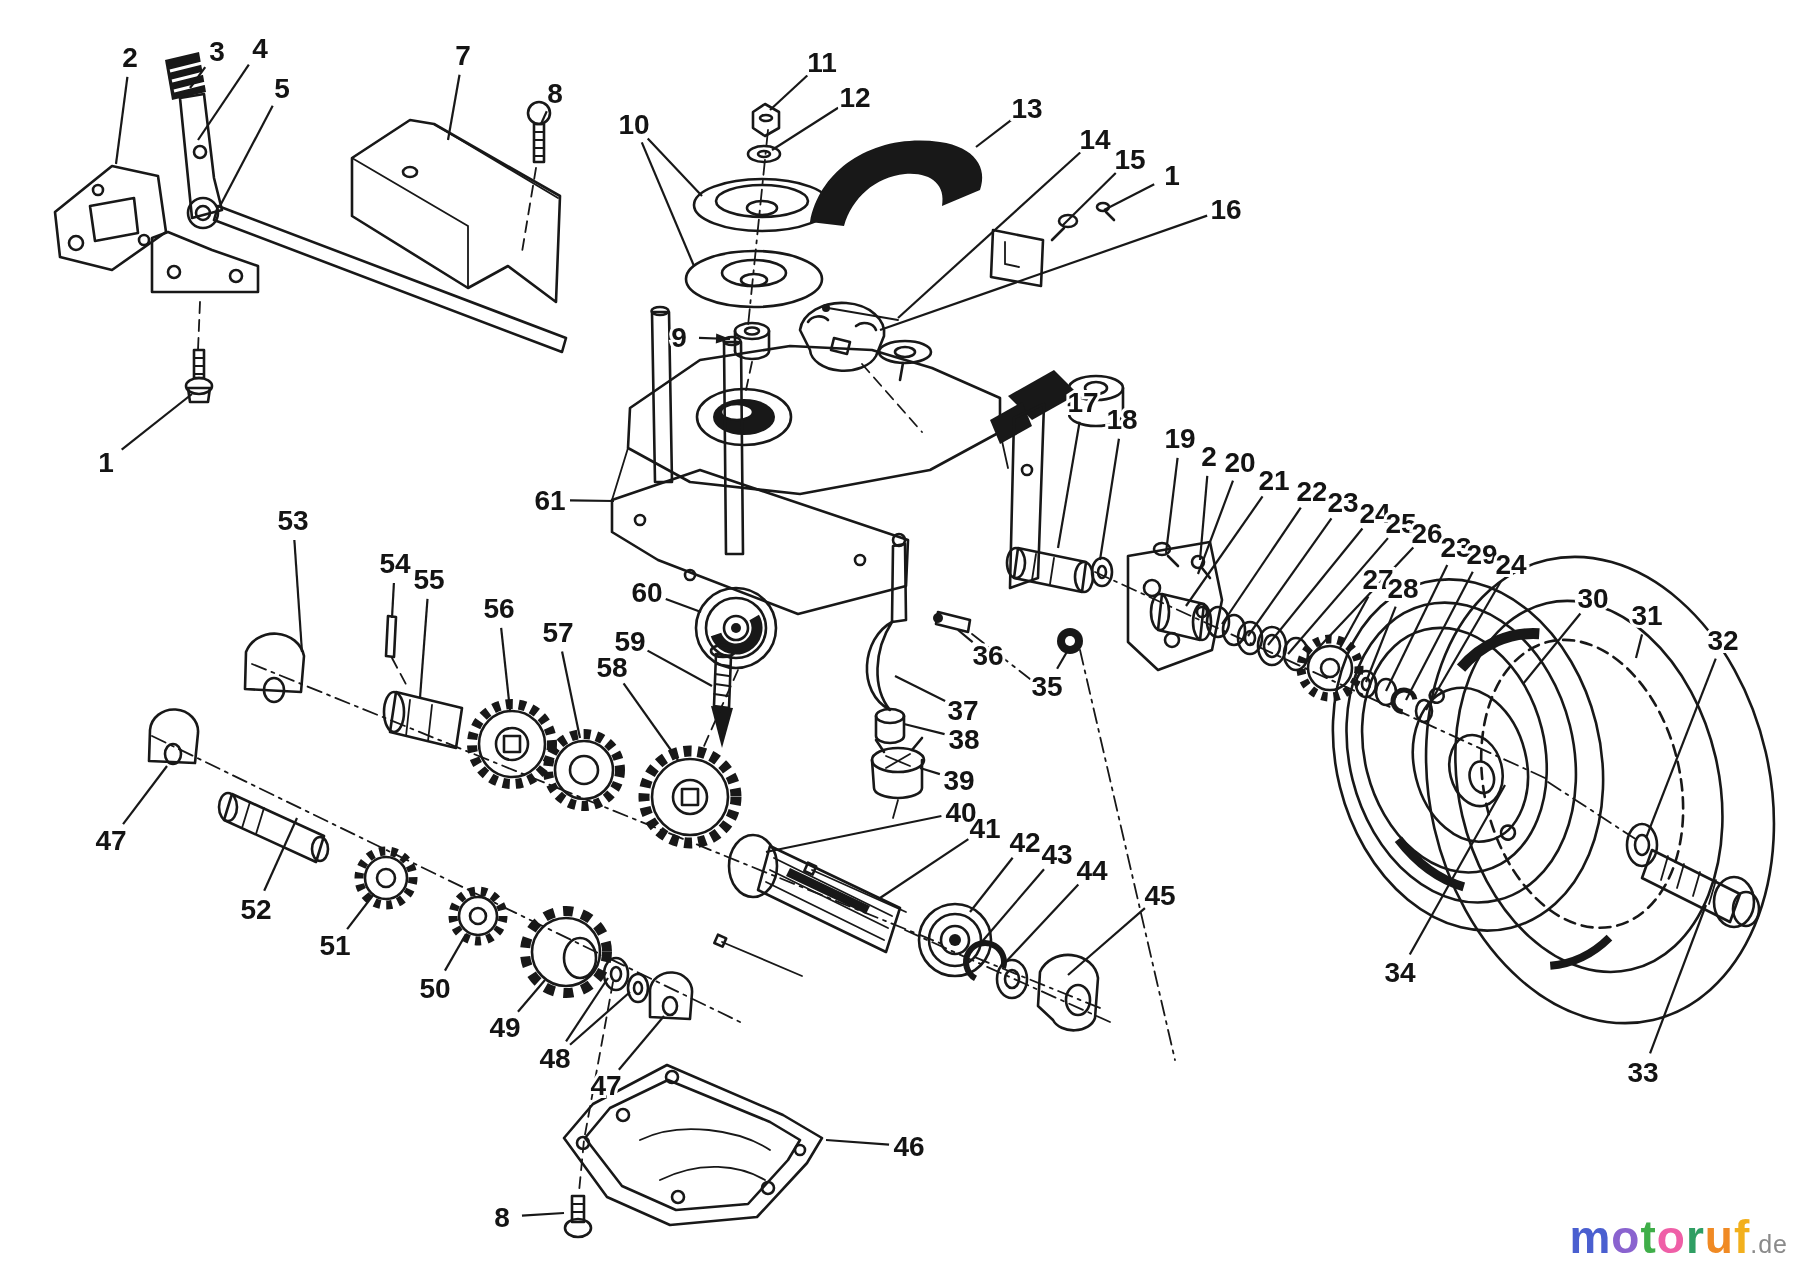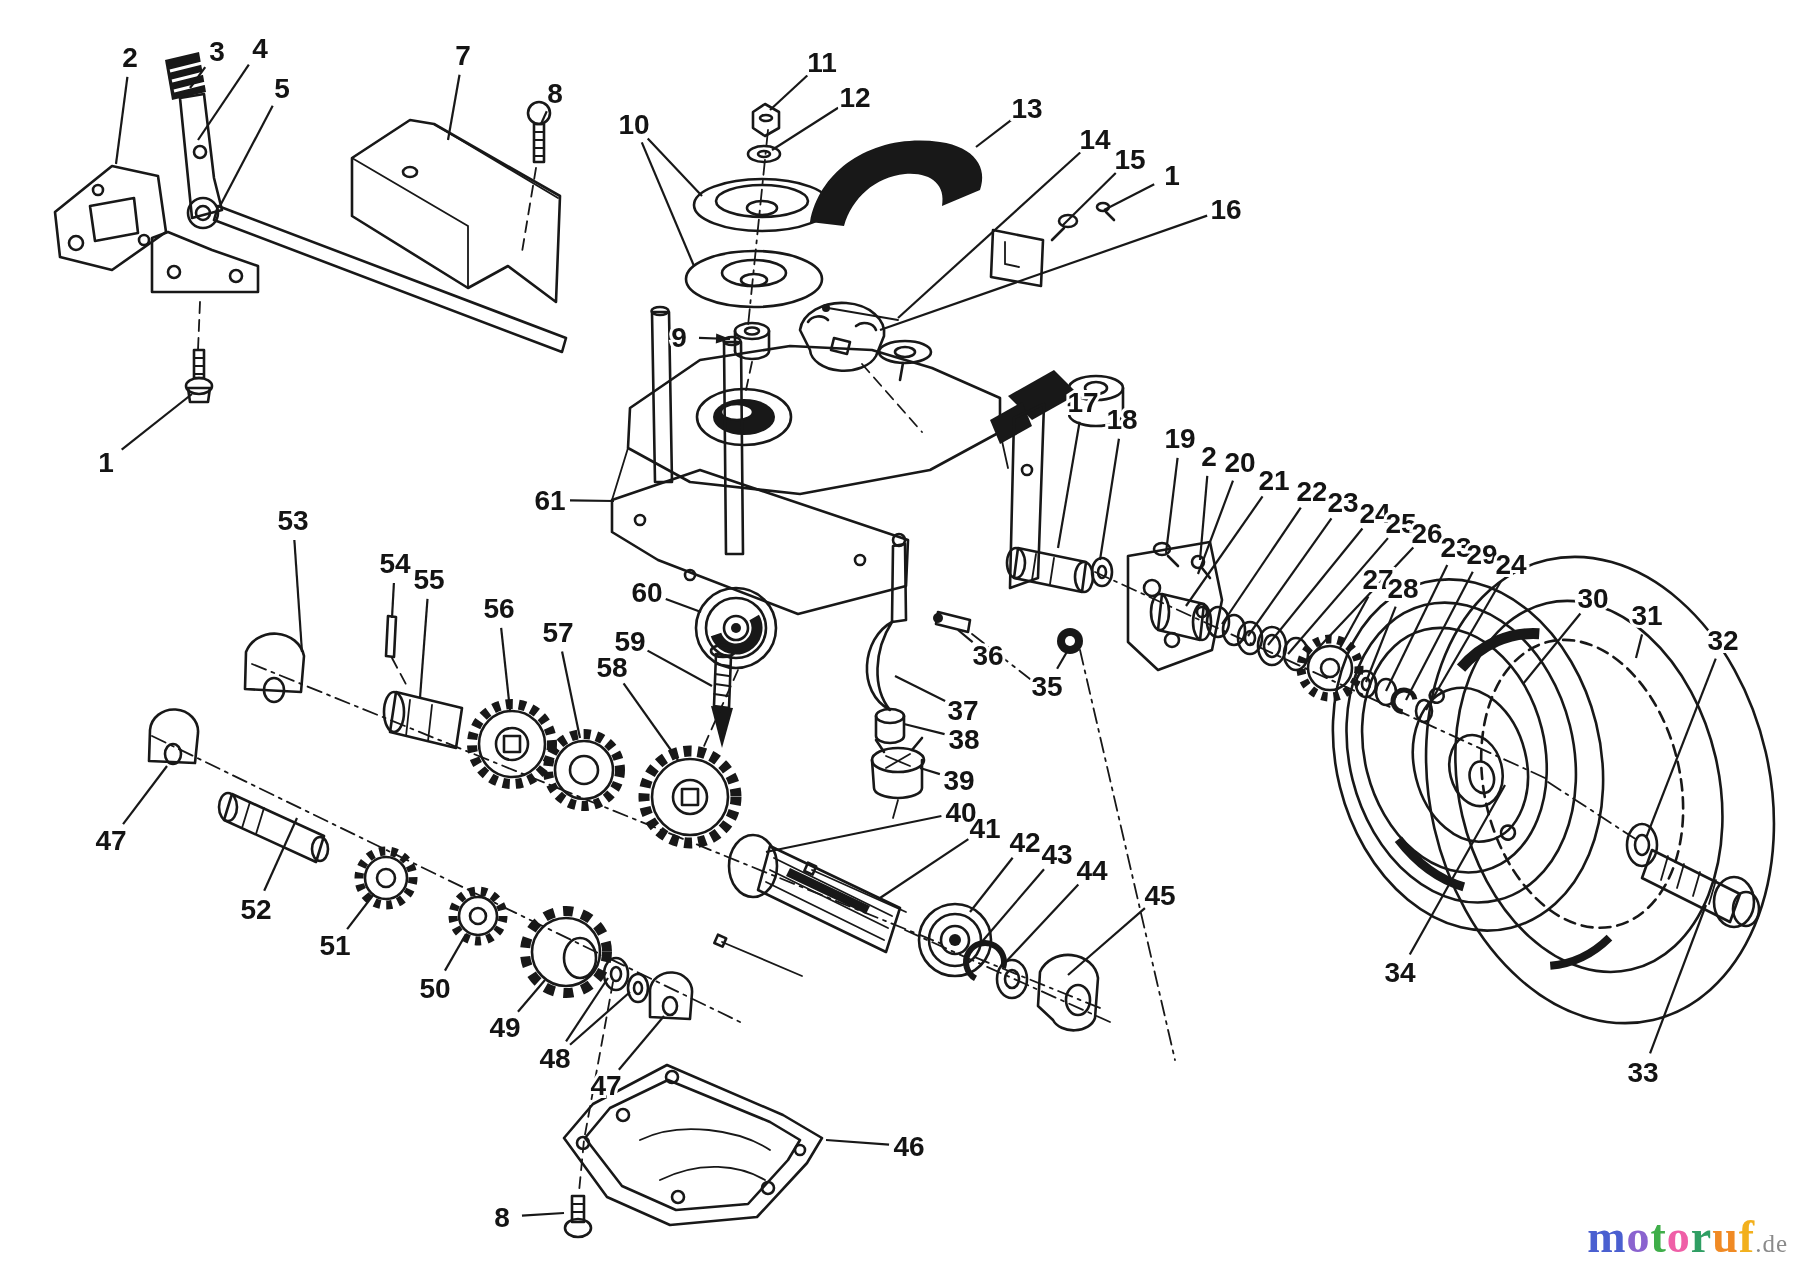--- a/index.html
+++ b/index.html
@@ -9,21 +9,21 @@
   .ln{fill:none;stroke:#181818;stroke-width:2.6;stroke-linecap:round;stroke-linejoin:round}
   .tn{fill:none;stroke:#181818;stroke-width:1.8;stroke-linecap:round}
   .fl{fill:#181818;stroke:none}
   .wf{fill:#ffffff;stroke:#181818;stroke-width:2.6}
   .teeth{fill:none;stroke:#181818}
   .dash{stroke-dasharray:11 7}
   .ddot{stroke-dasharray:15 6 3 6}
   .leader{stroke:#181818;stroke-width:2.2;fill:none}
   .callout{font:700 28px "Liberation Sans",sans-serif;fill:#141414;stroke:#ffffff;stroke-width:6px;
            paint-order:stroke;text-anchor:middle}
-  .watermark{position:absolute;right:12px;bottom:2px;font-family:Liberation Serif, serif;
+  .watermark{position:absolute;right:12px;bottom:2px;font-family:Liberation Sans, sans-serif;
              font-weight:700;font-size:46px;line-height:1;letter-spacing:1px;user-select:none}
   .watermark .de{font-size:25px;font-weight:400}
 </style>
 </head>
 <body>
 
 <svg viewBox="0 0 1800 1262" width="1800" height="1262">
 
   <g>
     <path class="ln" d="M55,212 L112,166 L158,176 L166,232 L112,270 L60,257 Z"></path>

